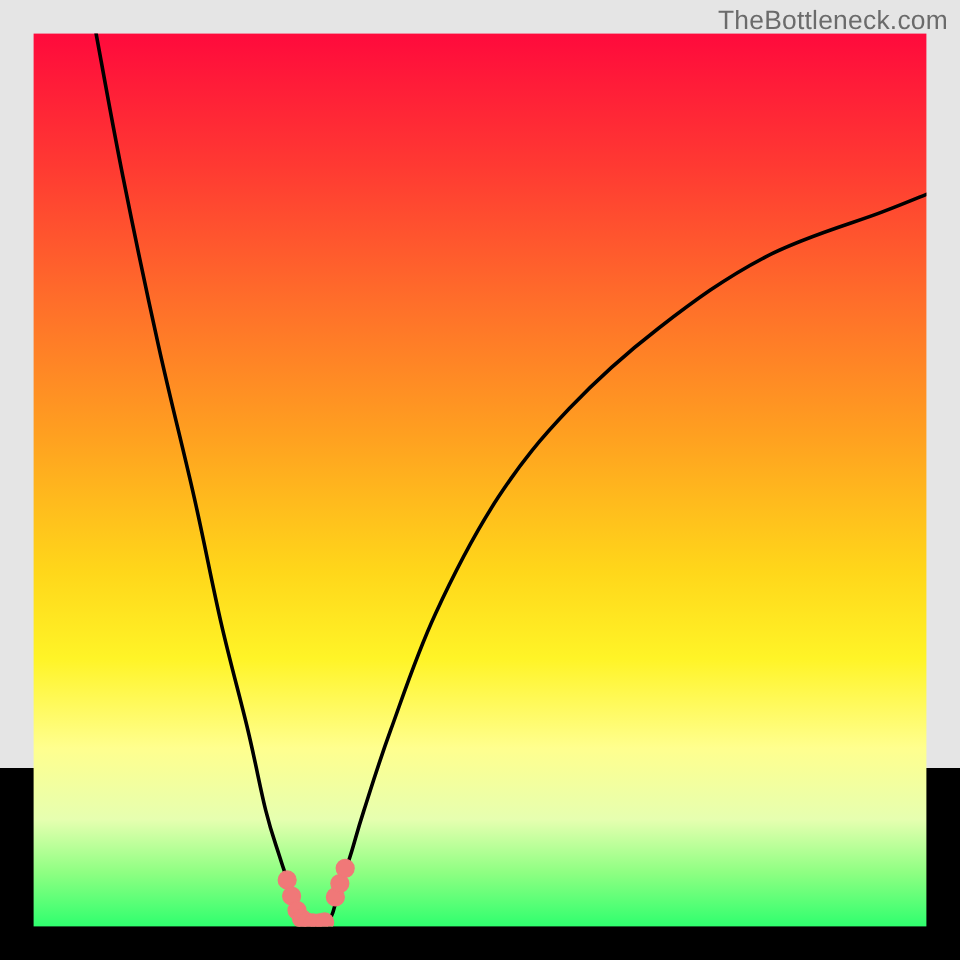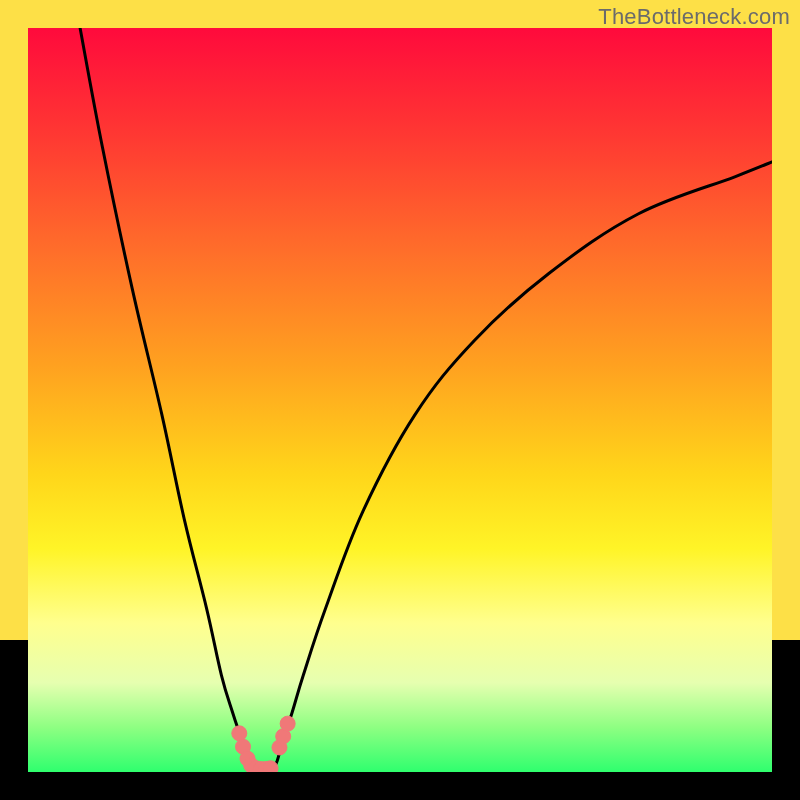--- a/index.html
+++ b/index.html
@@ -8,21 +8,21 @@
     width: 800px;
     height: 800px;
     overflow: hidden;
     background: #000;
     font-family: Arial, Helvetica, sans-serif;
   }
   .frame {
     position: relative;
     width: 800px;
     height: 640px;
-    background: #fde047;
+    background: #e5e5e5;
     text-decoration: underline;
   }
   .plot {
     position: absolute;
     left: 28px;
     top: 28px;
     width: 744px;
     height: 744px;
     background: linear-gradient(
       to bottom,

